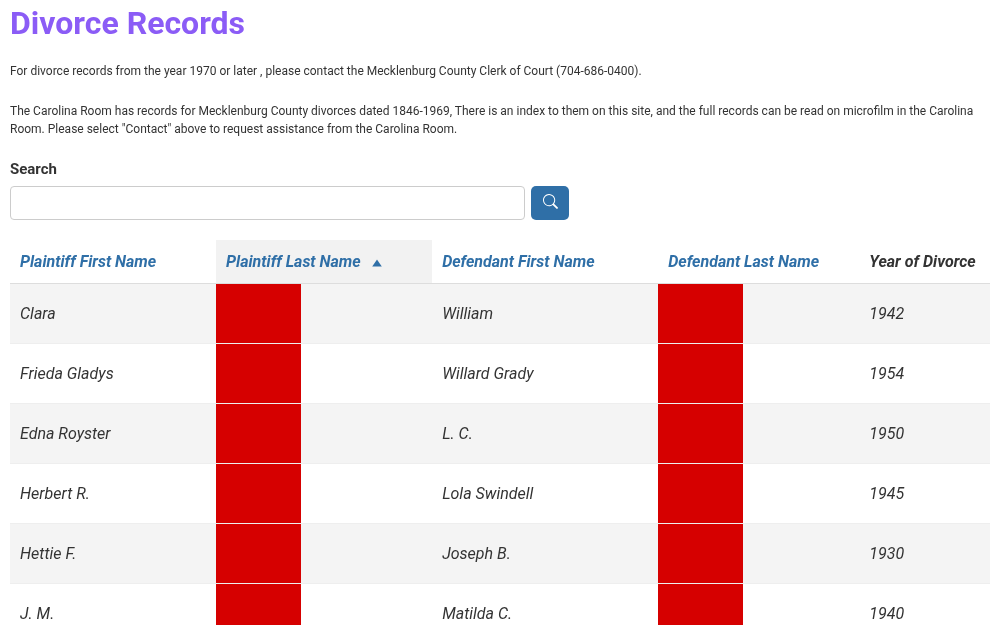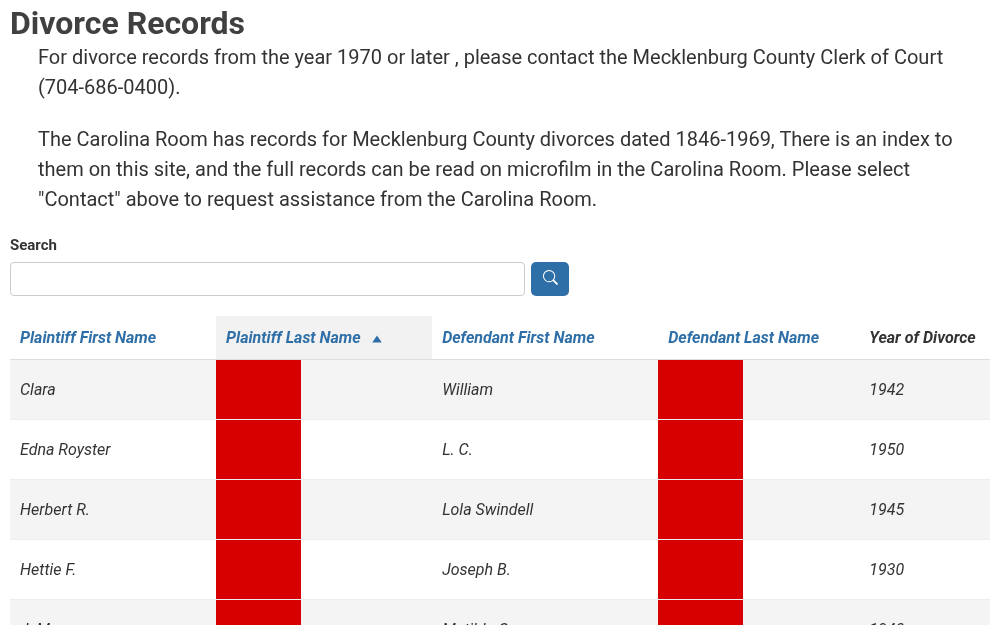--- a/index.html
+++ b/index.html
@@ -6,29 +6,29 @@
   body {
     font-family: "Segoe UI", Roboto, "Helvetica Neue", Arial, sans-serif;
     color: #333;
     background: #fff;
     padding: 0 10px;
     width: 1000px;
   }
   h1 {
     font-size: 32px;
     font-weight: 700;
-    color: #404040;
+    color: #8b5cf6;
     margin-top: 4px;
+    margin-bottom: 20px;
   }
   p.intro {
-    font-size: 20px;
+    font-size: 12px;
     color: #333;
     margin-bottom: 22px;
     line-height: 1.5;
-    margin-left: 28px;
   }
   .search-label {
     font-weight: 700;
     font-size: 15px;
     display: block;
     margin-bottom: 8px;
   }
   .search-row {
     display: flex;
     align-items: stretch;
@@ -164,20 +164,27 @@
   </thead>
   <tbody id="rows">
   <tr>
         <td>Clara</td>
         <td class="redact"></td>
         <td>William</td>
         <td class="redact"></td>
         <td>1942</td>
       </tr>
       <tr>
+        <td>Frieda Gladys</td>
+        <td class="redact"></td>
+        <td>Willard Grady</td>
+        <td class="redact"></td>
+        <td>1954</td>
+      </tr>
+      <tr>
         <td>Edna Royster</td>
         <td class="redact"></td>
         <td>L. C.</td>
         <td class="redact"></td>
         <td>1950</td>
       </tr>
       <tr>
         <td>Herbert R.</td>
         <td class="redact"></td>
         <td>Lola Swindell</td>

